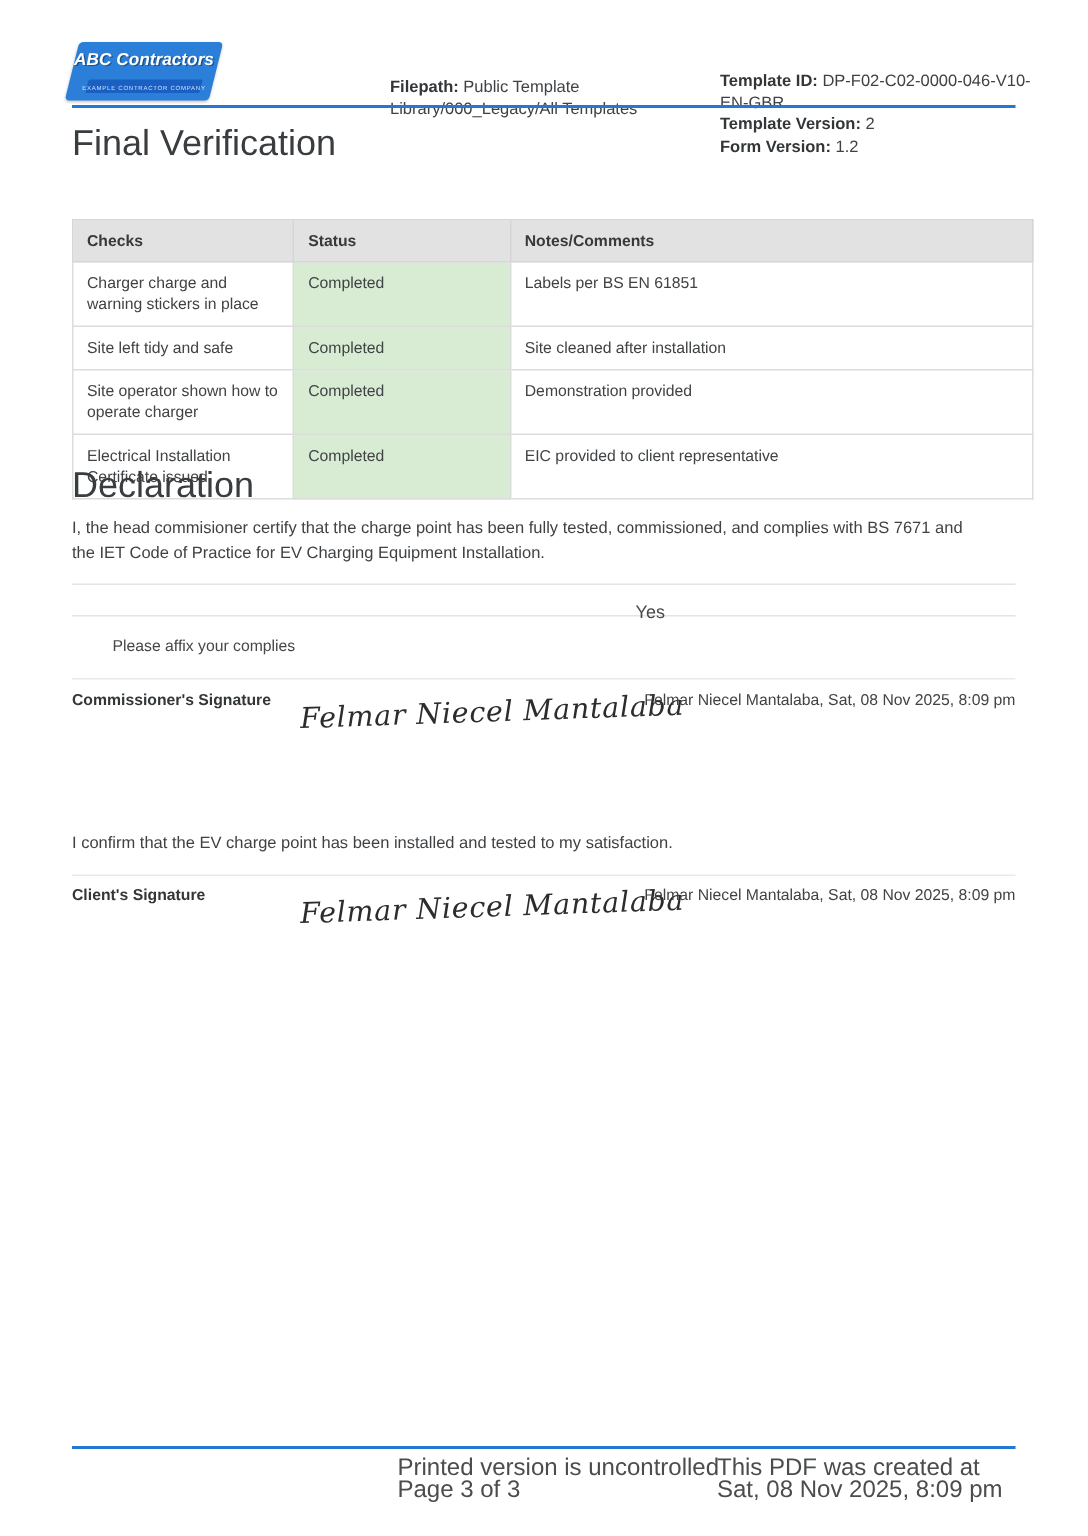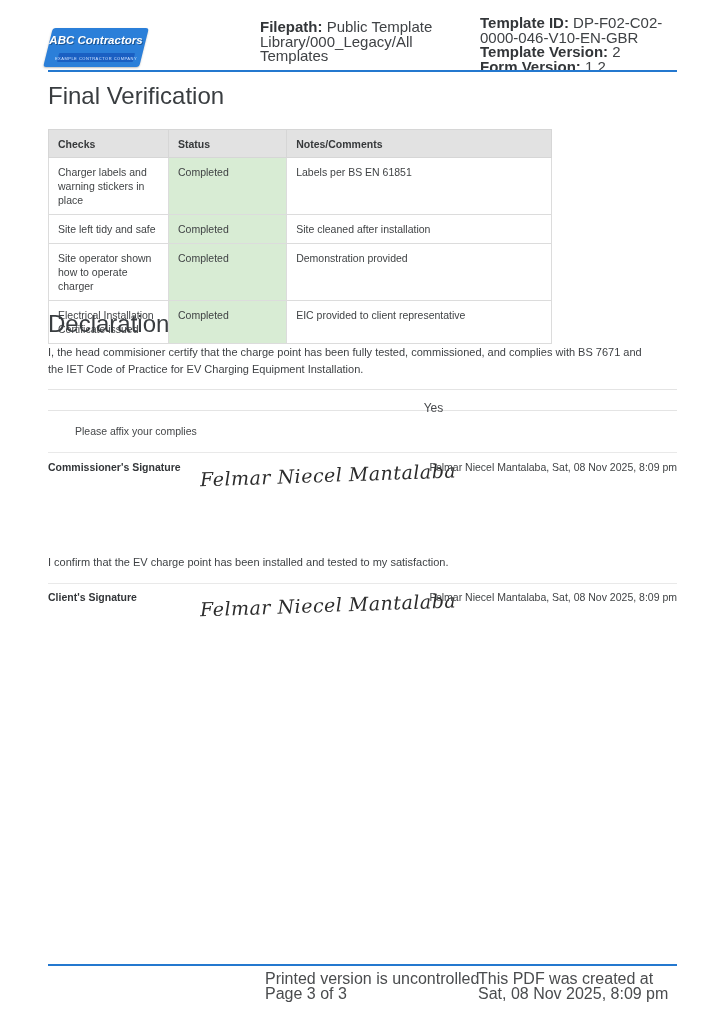--- a/index.html
+++ b/index.html
@@ -19,33 +19,33 @@
   }
   .logo-title {
     position:absolute; left:0; right:0; top:6px; text-align:center;
     color:#ffffff; font-style:italic; font-weight:bold; font-size:11.5px;
     text-shadow:1px 1px 0 rgba(0,0,0,.35); white-space:nowrap;
   }
   .logo-sub {
     position:absolute; left:0; right:0; bottom:6px; text-align:center;
     color:#cfe2ff; font-size:4px; letter-spacing:.5px; white-space:nowrap;
   }
-  .hmeta { position:absolute; font-size:15px; line-height:14.5px; color:#3f4245; }
+  .hmeta { position:absolute; font-size:11px; line-height:14.5px; color:#3f4245;margin-top:31px; }
   .filepath { left:260px; top:20px; width:200px; }
   .tmeta    { left:480px; top:16px; width:220px; }
   .hmeta b { color:#333639; }
   .rule { position:absolute; left:48px; right:48px; height:2px; background:#2478cf; }
   .rule-top { top:70px; }
   .rule-bottom { top:964px; }
   
   .h1 { position:absolute; left:48px; font-size:24px; font-weight:400; color:#393d40; }
   .para { position:absolute; left:48px; width:604px; font-size:11px; line-height:17px; color:#3f4245; }
   
   .checks-table {
-    position:absolute; left:48px; top:129px; width:504px;
+    position:absolute; left:48px; top:146px; width:641px;
     border-collapse:collapse; font-size:10.5px; color:#404345;
   }
   .checks-table th {
     background:#e2e2e2; text-align:left; font-weight:bold; color:#37393b;
     padding:8px 9px 7px 9px; border:1px solid #d6d6d6;
   }
   .checks-table td {
     padding:7px 9px; border:1px solid #dcdcdc; vertical-align:top;
     line-height:14px; background:#ffffff;
   }
@@ -101,21 +101,21 @@
   <table class="checks-table">
     <thead>
       <tr>
         <th class="col-checks">Checks</th>
         <th class="col-status">Status</th>
         <th class="col-notes">Notes/Comments</th>
       </tr>
     </thead>
     <tbody>
       <tr>
-        <td>Charger labels and warning stickers in place</td>
+        <td>Charger charge and warning stickers in place</td>
         <td class="status">Completed</td>
         <td>Labels per BS EN 61851</td>
       </tr>
       <tr>
         <td>Site left tidy and safe</td>
         <td class="status">Completed</td>
         <td>Site cleaned after installation</td>
       </tr>
       <tr>
         <td>Site operator shown how to operate charger</td>

